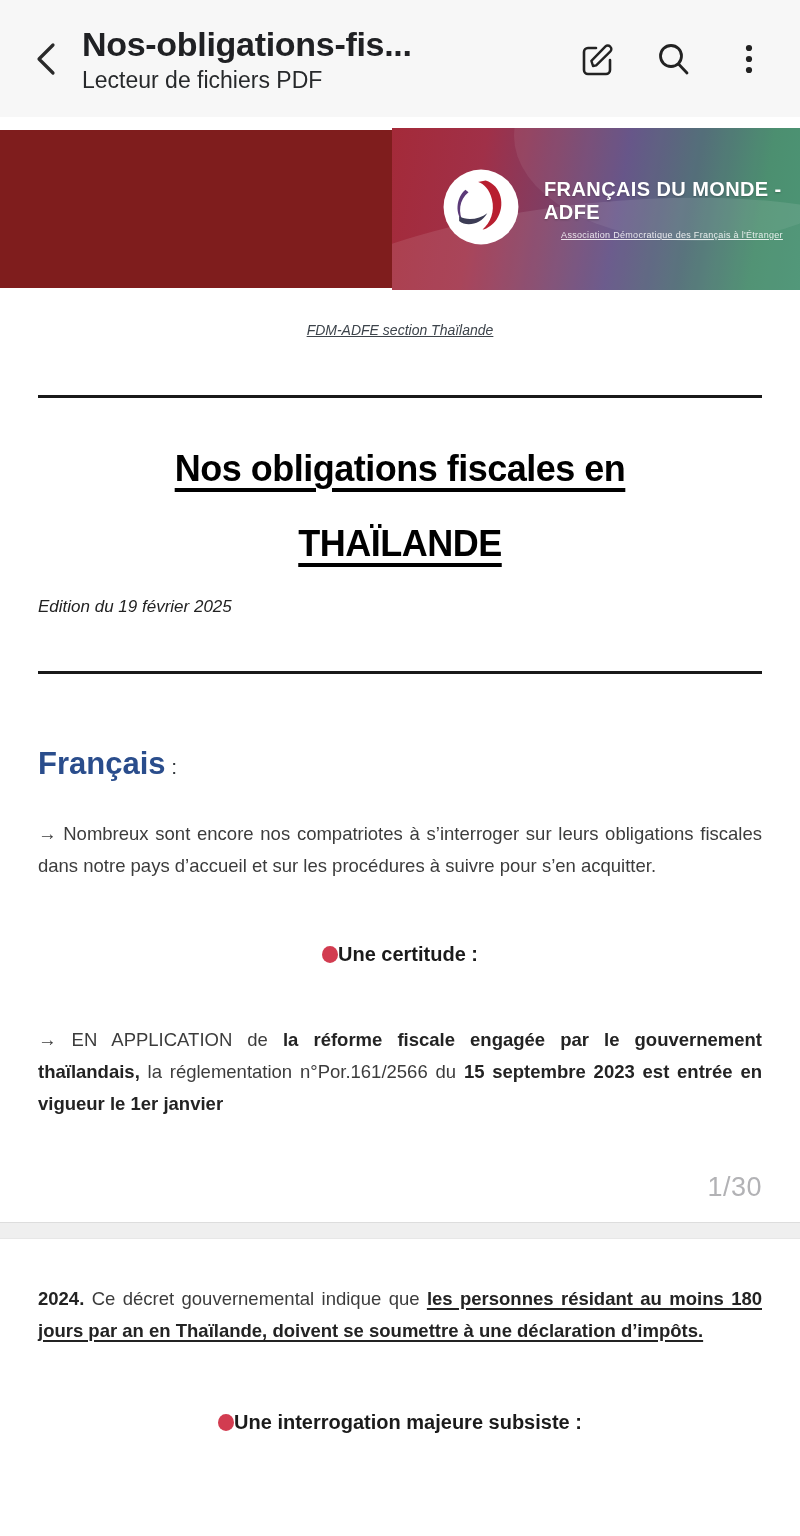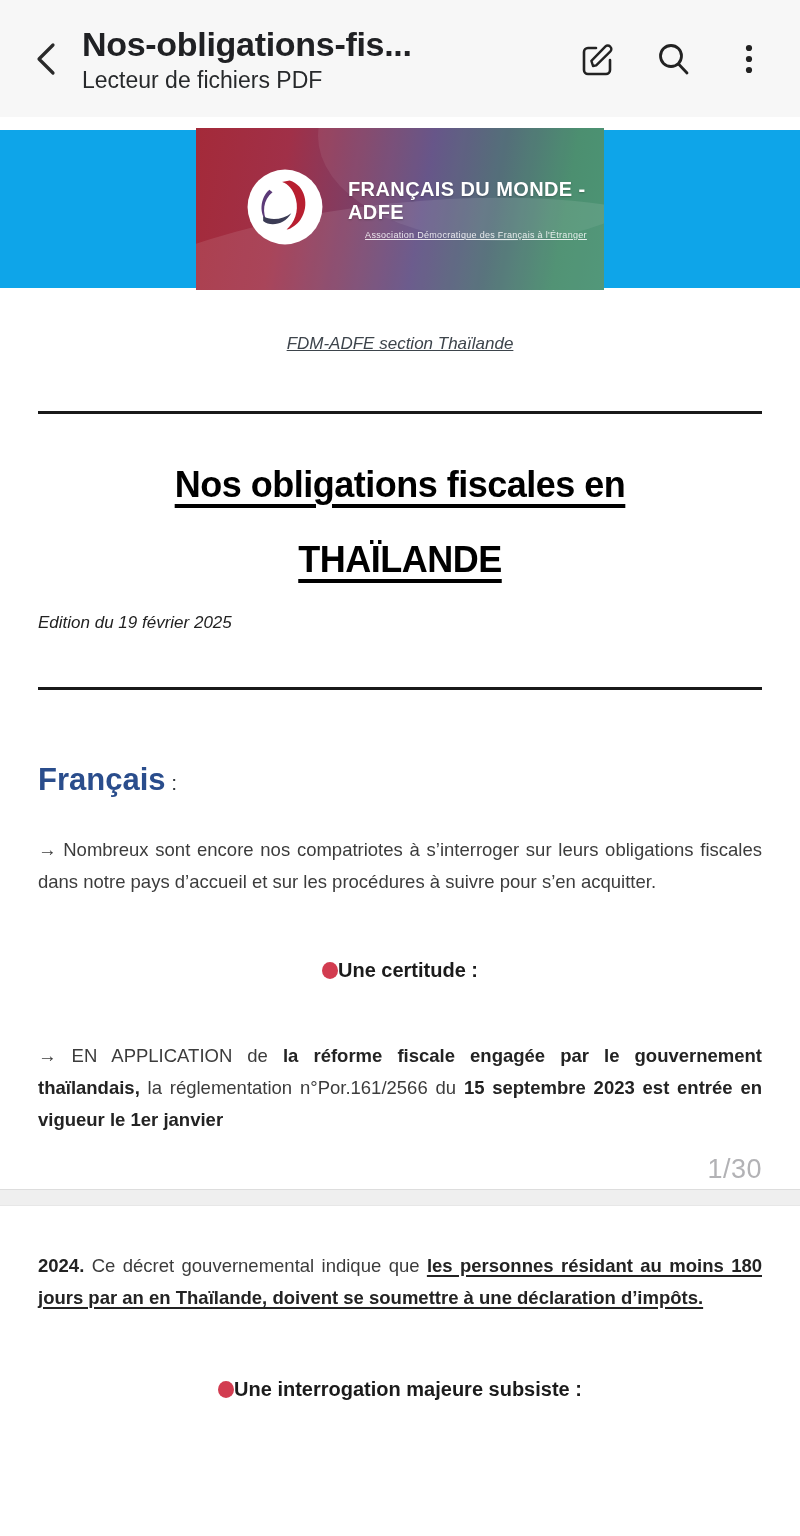--- a/index.html
+++ b/index.html
@@ -20,21 +20,21 @@
     font-size:34px; font-weight:700; color:#202124; letter-spacing:-.3px;
     white-space:nowrap; overflow:hidden; line-height:1.2;
   }
   .app-subtitle { font-size:23px; color:#27292b; font-weight:400; line-height:1.25; margin-top:1px; }
   .action { width:62px; height:62px; display:flex; align-items:center; justify-content:center; flex:0 0 auto; cursor:pointer; }
   .action + .action { margin-left:14px; }
   .appbar svg { display:block; }
 
   
   .gap-strip { height:13px; background:#ffffff; }
-  .pdf-gray { height:158px; background:#0ea5e9; display:flex; align-items:center; justify-content:center; }
+  .pdf-gray { height:158px; background:#7f1d1d; display:flex; align-items:center; justify-content:flex-end; }
 
   .banner {
     width:408px; height:162px; position:relative; overflow:hidden;
     background:linear-gradient(100deg,#a42a39 0%,#a03048 22%,#7c3f66 40%,#5c4a80 55%,#47656f 72%,#3f8766 88%,#3f8d6b 100%);
     display:flex; align-items:center;
   }
   .banner::before {
     content:""; position:absolute; left:-30%; top:46%; width:160%; height:120%;
     border-radius:50% 50% 0 0; background:rgba(255,255,255,.10);
     transform:rotate(-6deg);
@@ -44,22 +44,22 @@
     border-radius:50%; background:rgba(255,255,255,.07);
   }
   .logo-wrap { margin-left:50px; position:relative; z-index:2; flex:0 0 auto; }
   .banner-text { position:relative; z-index:2; margin-left:24px; color:#fff; }
   .org-name { font-size:20px; font-weight:700; letter-spacing:.4px; text-shadow:0 1px 2px rgba(0,0,0,.25); }
   .org-sub { font-size:9px; font-weight:400; color:rgba(255,255,255,.85); text-align:center; margin-top:6px; letter-spacing:.3px;text-decoration:underline; }
 
   
   .page { background:#fff; padding:0 38px; }
   .section-link {
-    display:block; text-align:center; margin-top:46px;
-    font-size:17px; font-style:italic; color:#3d444b;
+    display:block; text-align:center; margin-top:34px;
+    font-size:14px; font-style:italic; color:#3d444b;
     text-decoration:underline; cursor:pointer;
   }
   .rule { height:3px; background:#191919; border:none; }
   .rule-1 { margin-top:57px; }
   .rule-2 { margin-top:54px; }
 
   .doc-title {
     margin-top:33px; text-align:center; color:#000000;
     font-size:36px; font-weight:800; line-height:75px; letter-spacing:-.5px;
   }
@@ -82,21 +82,21 @@
   .dot-heading {
     display:flex; align-items:center; justify-content:center; 
   }
   .dot-heading .txt { font-size:20px; font-weight:700; color:#1b1b1b; }
   .red-dot { width:16px; height:17px; border-radius:50%; background:#d23c50; flex:0 0 auto; }
   .h-certitude { margin-top:61px; }
   .h-interrogation { margin-top:64px; }
 
   .para-application { margin-top:58px; }
   .page-indicator {
-    text-align:right; font-size:27px; color:#b2b2b5; margin-top:18px; padding-bottom:4px;
+    text-align:right; font-size:27px; color:#b2b2b5; margin-top:52px; padding-bottom:19px;
     font-weight:400; letter-spacing:.5px;
   }
   .page-divider {
     height:17px; background:#efefef;
     border-top:1px solid #dddddd; border-bottom:1px solid #e7e7e7;
   }
   .para-2024 { margin-top:44px; }
 </style>
 </head>
 <body>

